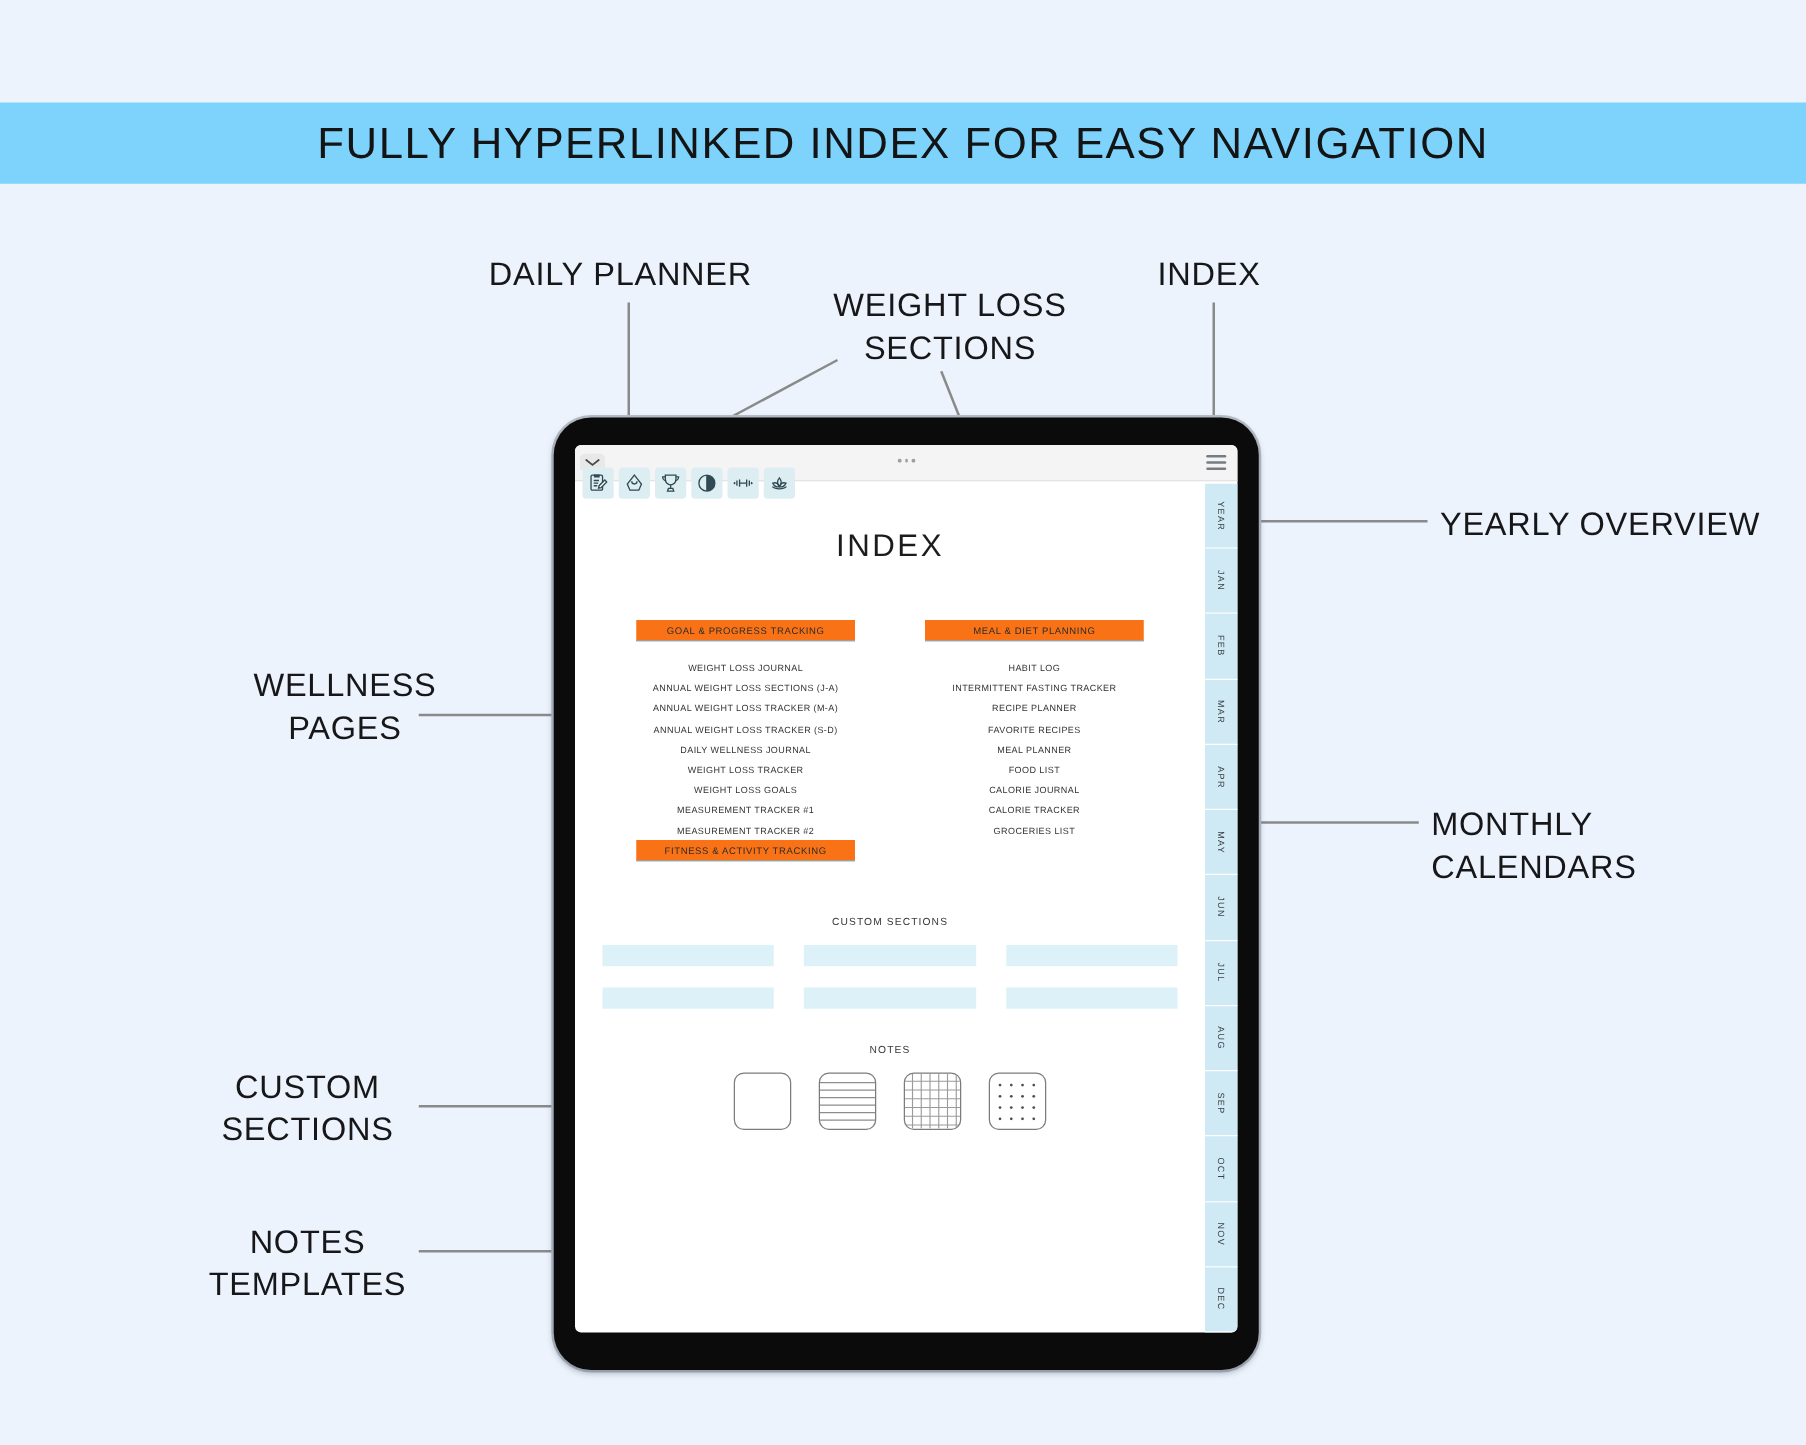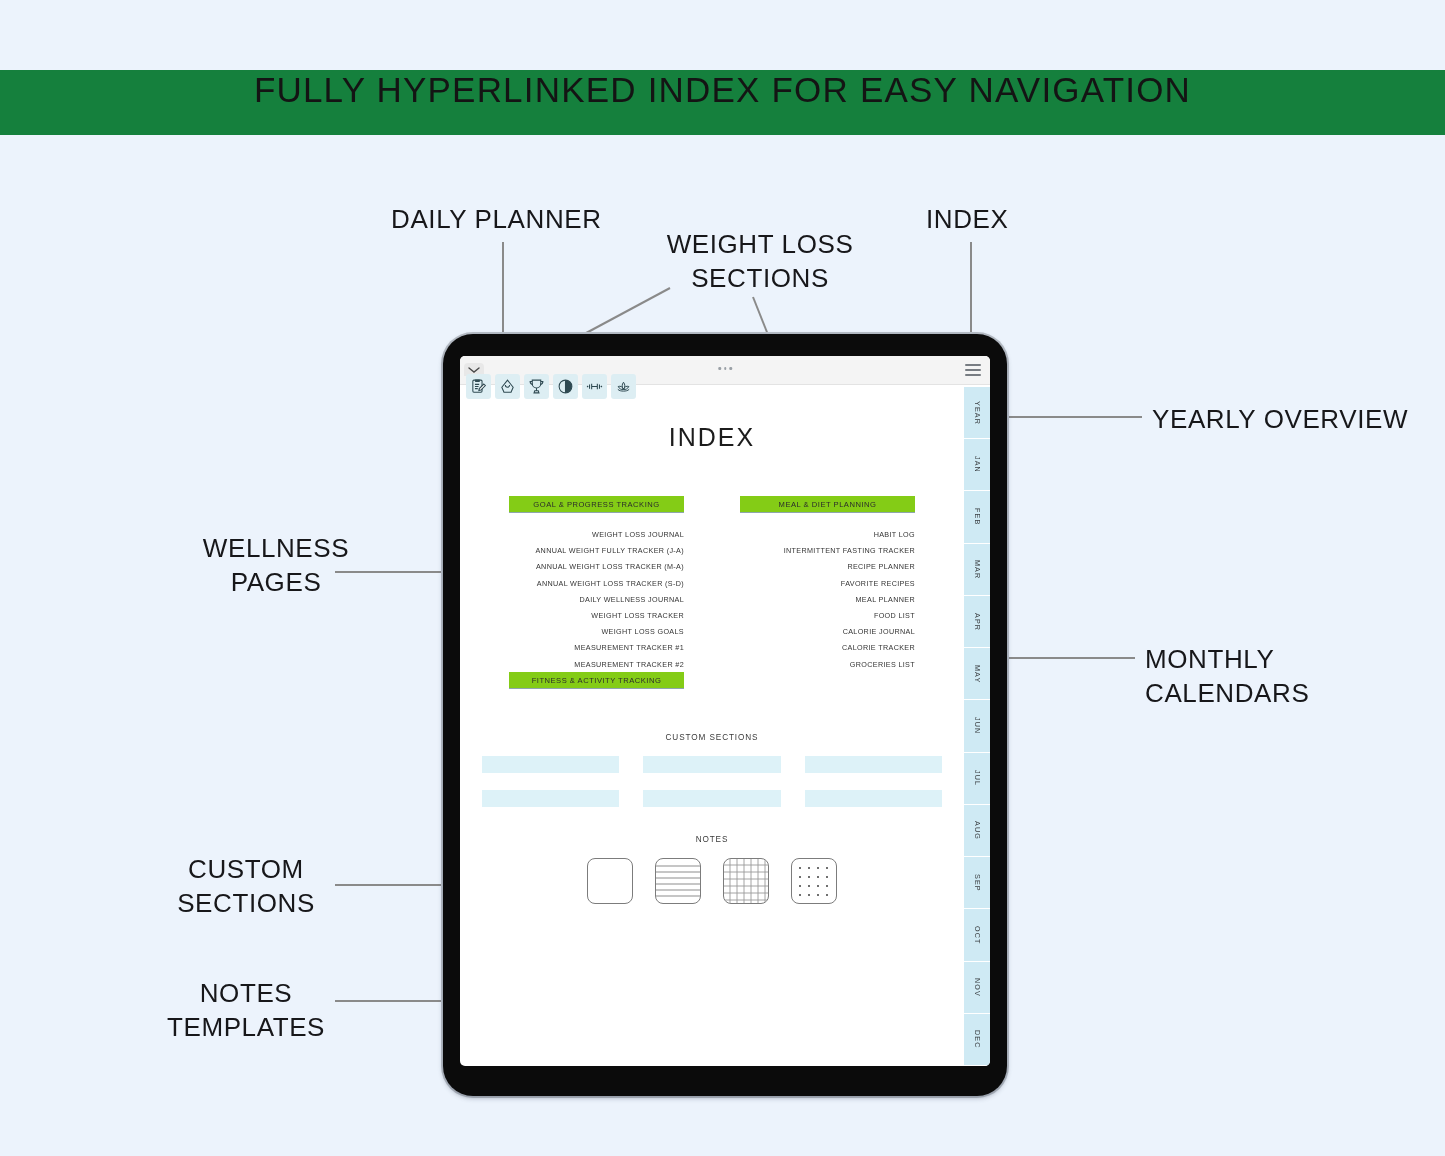--- a/index.html
+++ b/index.html
@@ -13,26 +13,26 @@
     font-family: "Liberation Sans", sans-serif;
     position: relative;
     overflow: hidden;
     color: #1a1a1a;
   }
 
   
   .banner {
     position: absolute;
     left: 0;
-    top: 70px;
+    top: 82px;
     width: 1445px;
     height: 65px;
-    background: #15803d;
-    display: flex;
-    align-items: flex-start;
+    background: #7dd3fc;
+    display: flex;
+    align-items: center;
     justify-content: center;
   }
   .banner-title {
     font-size: 35px;
     letter-spacing: 1.2px;
     font-weight: 400;
     color: #141414;
     white-space: nowrap;
   }
 
@@ -169,34 +169,34 @@
 
   .cols {
     display: flex;
     justify-content: center;
     gap: 56px;
     padding: 0 22px;
   }
   .col { width: 175px; }
 
   .sec-head {
-    background: #84cc16;
+    background: #f97316;
     text-align: center;
     font-size: 7.6px;
     letter-spacing: 0.5px;
     color: #2b2b2b;
     padding: 3.5px 0 3px 0;
     border-bottom: 1.5px solid #8ea6ad;
     margin: 0;
   }
   .sec-list {
     list-style: none;
     margin: 14px 0 0 0;
     padding: 0;
-    text-align: right;
+    text-align: center;
   }
   .sec-list li {
     font-size: 7.2px;
     letter-spacing: 0.35px;
     color: #333;
     padding: 3.6px 0;
   }
   .sec-block.second { }
 
   
@@ -383,21 +383,21 @@
 
         <h1 class="page-title">INDEX</h1>
 
         <div class="cols">
 
           <div class="col">
             <div class="sec-block">
               <div class="sec-head">GOAL &amp; PROGRESS TRACKING</div>
               <ul class="sec-list">
                 <li>WEIGHT LOSS JOURNAL</li>
-                <li>ANNUAL WEIGHT FULLY TRACKER (J-A)</li>
+                <li>ANNUAL WEIGHT LOSS SECTIONS (J-A)</li>
                 <li>ANNUAL WEIGHT LOSS TRACKER (M-A)</li>
                 <li>ANNUAL WEIGHT LOSS TRACKER (S-D)</li>
                 <li>DAILY WELLNESS JOURNAL</li>
                 <li>WEIGHT LOSS TRACKER</li>
                 <li>WEIGHT LOSS GOALS</li>
                 <li>MEASUREMENT TRACKER #1</li>
                 <li>MEASUREMENT TRACKER #2</li>
               </ul>
             </div>
             <div class="sec-block second">

